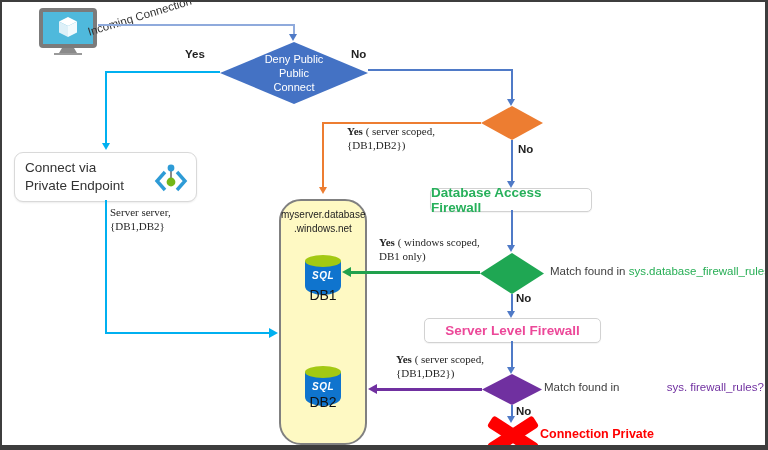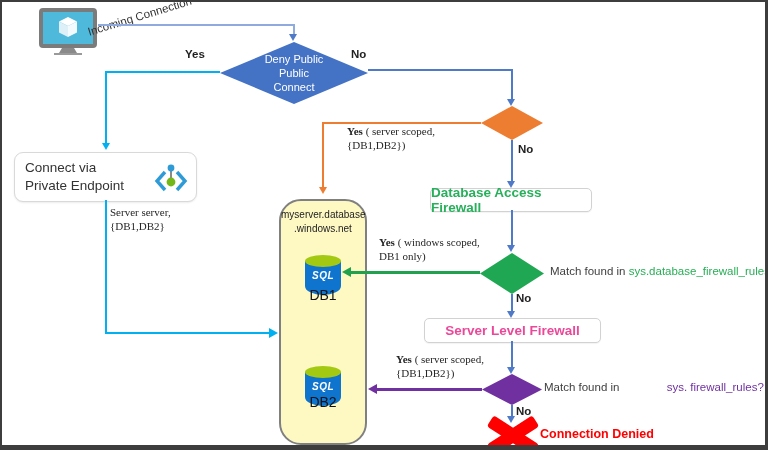--- a/index.html
+++ b/index.html
@@ -197,15 +197,15 @@
   </div>
 
   <div class="yn" style="left:514px;top:403px;">No</div>
   <div class="ln" style="left:509px;top:403px;width:1.5px;height:12px;background:#4f7ac7;"></div>
   <div class="ah ah-d" style="--c:#4f7ac7;left:505px;top:414px;"></div>
 
   <div id="xmark">
     <div class="xbar" style="transform:rotate(33deg);"></div>
     <div class="xbar" style="transform:rotate(-33deg);"></div>
   </div>
-  <div id="denied" style="left:538px;top:425px;">Connection Denied</div>
+  <div id="denied" style="left:538px;top:425px;">Connection Private</div>
 
 </div>
 
 </body></html>

